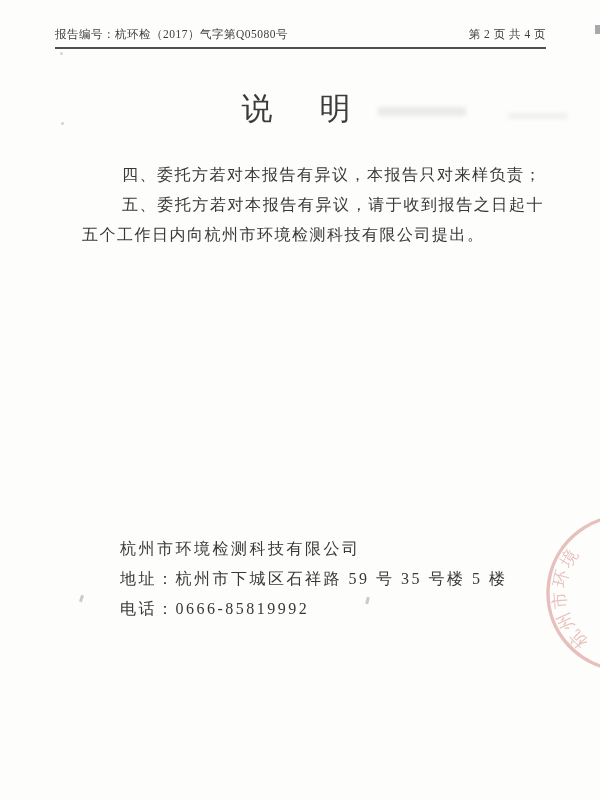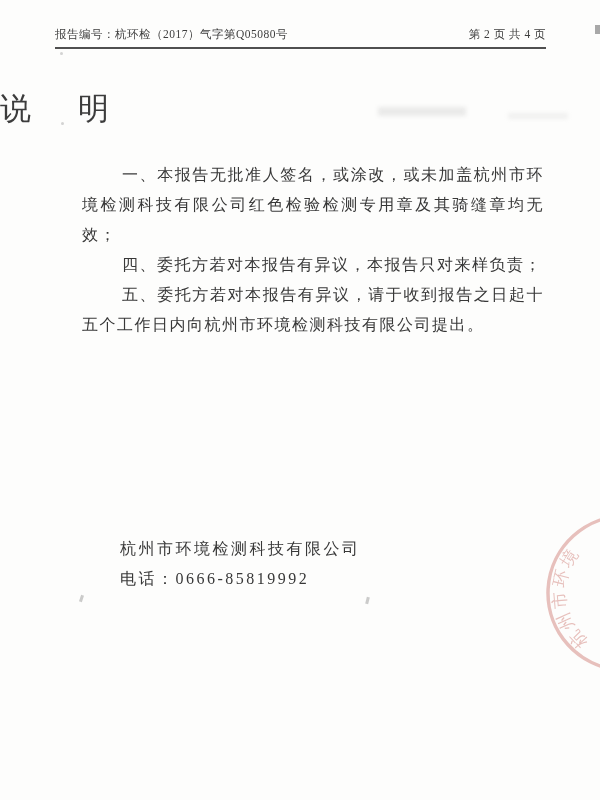--- a/index.html
+++ b/index.html
@@ -31,20 +31,21 @@
     letter-spacing: 0.5px;
     white-space: nowrap;
   }
 
   
   .title {
     position: absolute;
     top: 88px;
     left: 0;
     width: 100%;
+    text-align: center;
     font-size: 31px;
     letter-spacing: 8px;
     color: #3c3c3c;
   }
 
   
   .body-text {
     position: absolute;
     top: 160px;
     left: 82px;
@@ -104,27 +105,27 @@
 <div class="page">
 
   <div class="header">
     <span>报告编号：杭环检（2017）气字第Q05080号</span>
     <span>第 2 页 共 4 页</span>
   </div>
 
   <div class="title">说　明</div>
 
   <div class="body-text">
-    <p>一、本报告无批准人签名，或涂改，或未加盖杭州市环境检测科技有限公司红色检验检测专用章及其骑缝章均无效；</p>
     <p>四、委托方若对本报告有异议，本报告只对来样负责；</p>
     <p>五、委托方若对本报告有异议，请于收到报告之日起十五个工作日内向杭州市环境检测科技有限公司提出。</p>
   </div>
 
   <div class="contact">
     <div>杭州市环境检测科技有限公司</div>
+    <div>地址：杭州市下城区石祥路 59 号 35 号楼 5 楼</div>
     <div>电话：0666-85819992</div>
   </div>
 
   <div class="stamp">
     <svg width="174" height="174" viewBox="0 0 174 174">
       <g opacity="0.30" transform="rotate(-42 87 87)">
         <circle cx="87" cy="87" r="77" fill="none" stroke="#b5352a" stroke-width="3.5"></circle>
         <path id="seal-arc" d="M 87,27 A 60,60 0 1 1 86.95,27" fill="none"></path>
         <text font-size="17" letter-spacing="3" fill="#b5352a" font-family="Liberation Serif, DejaVu Serif, serif">
           <textPath href="#seal-arc" startOffset="72%">杭州市环境检测科技有限公司</textPath>

